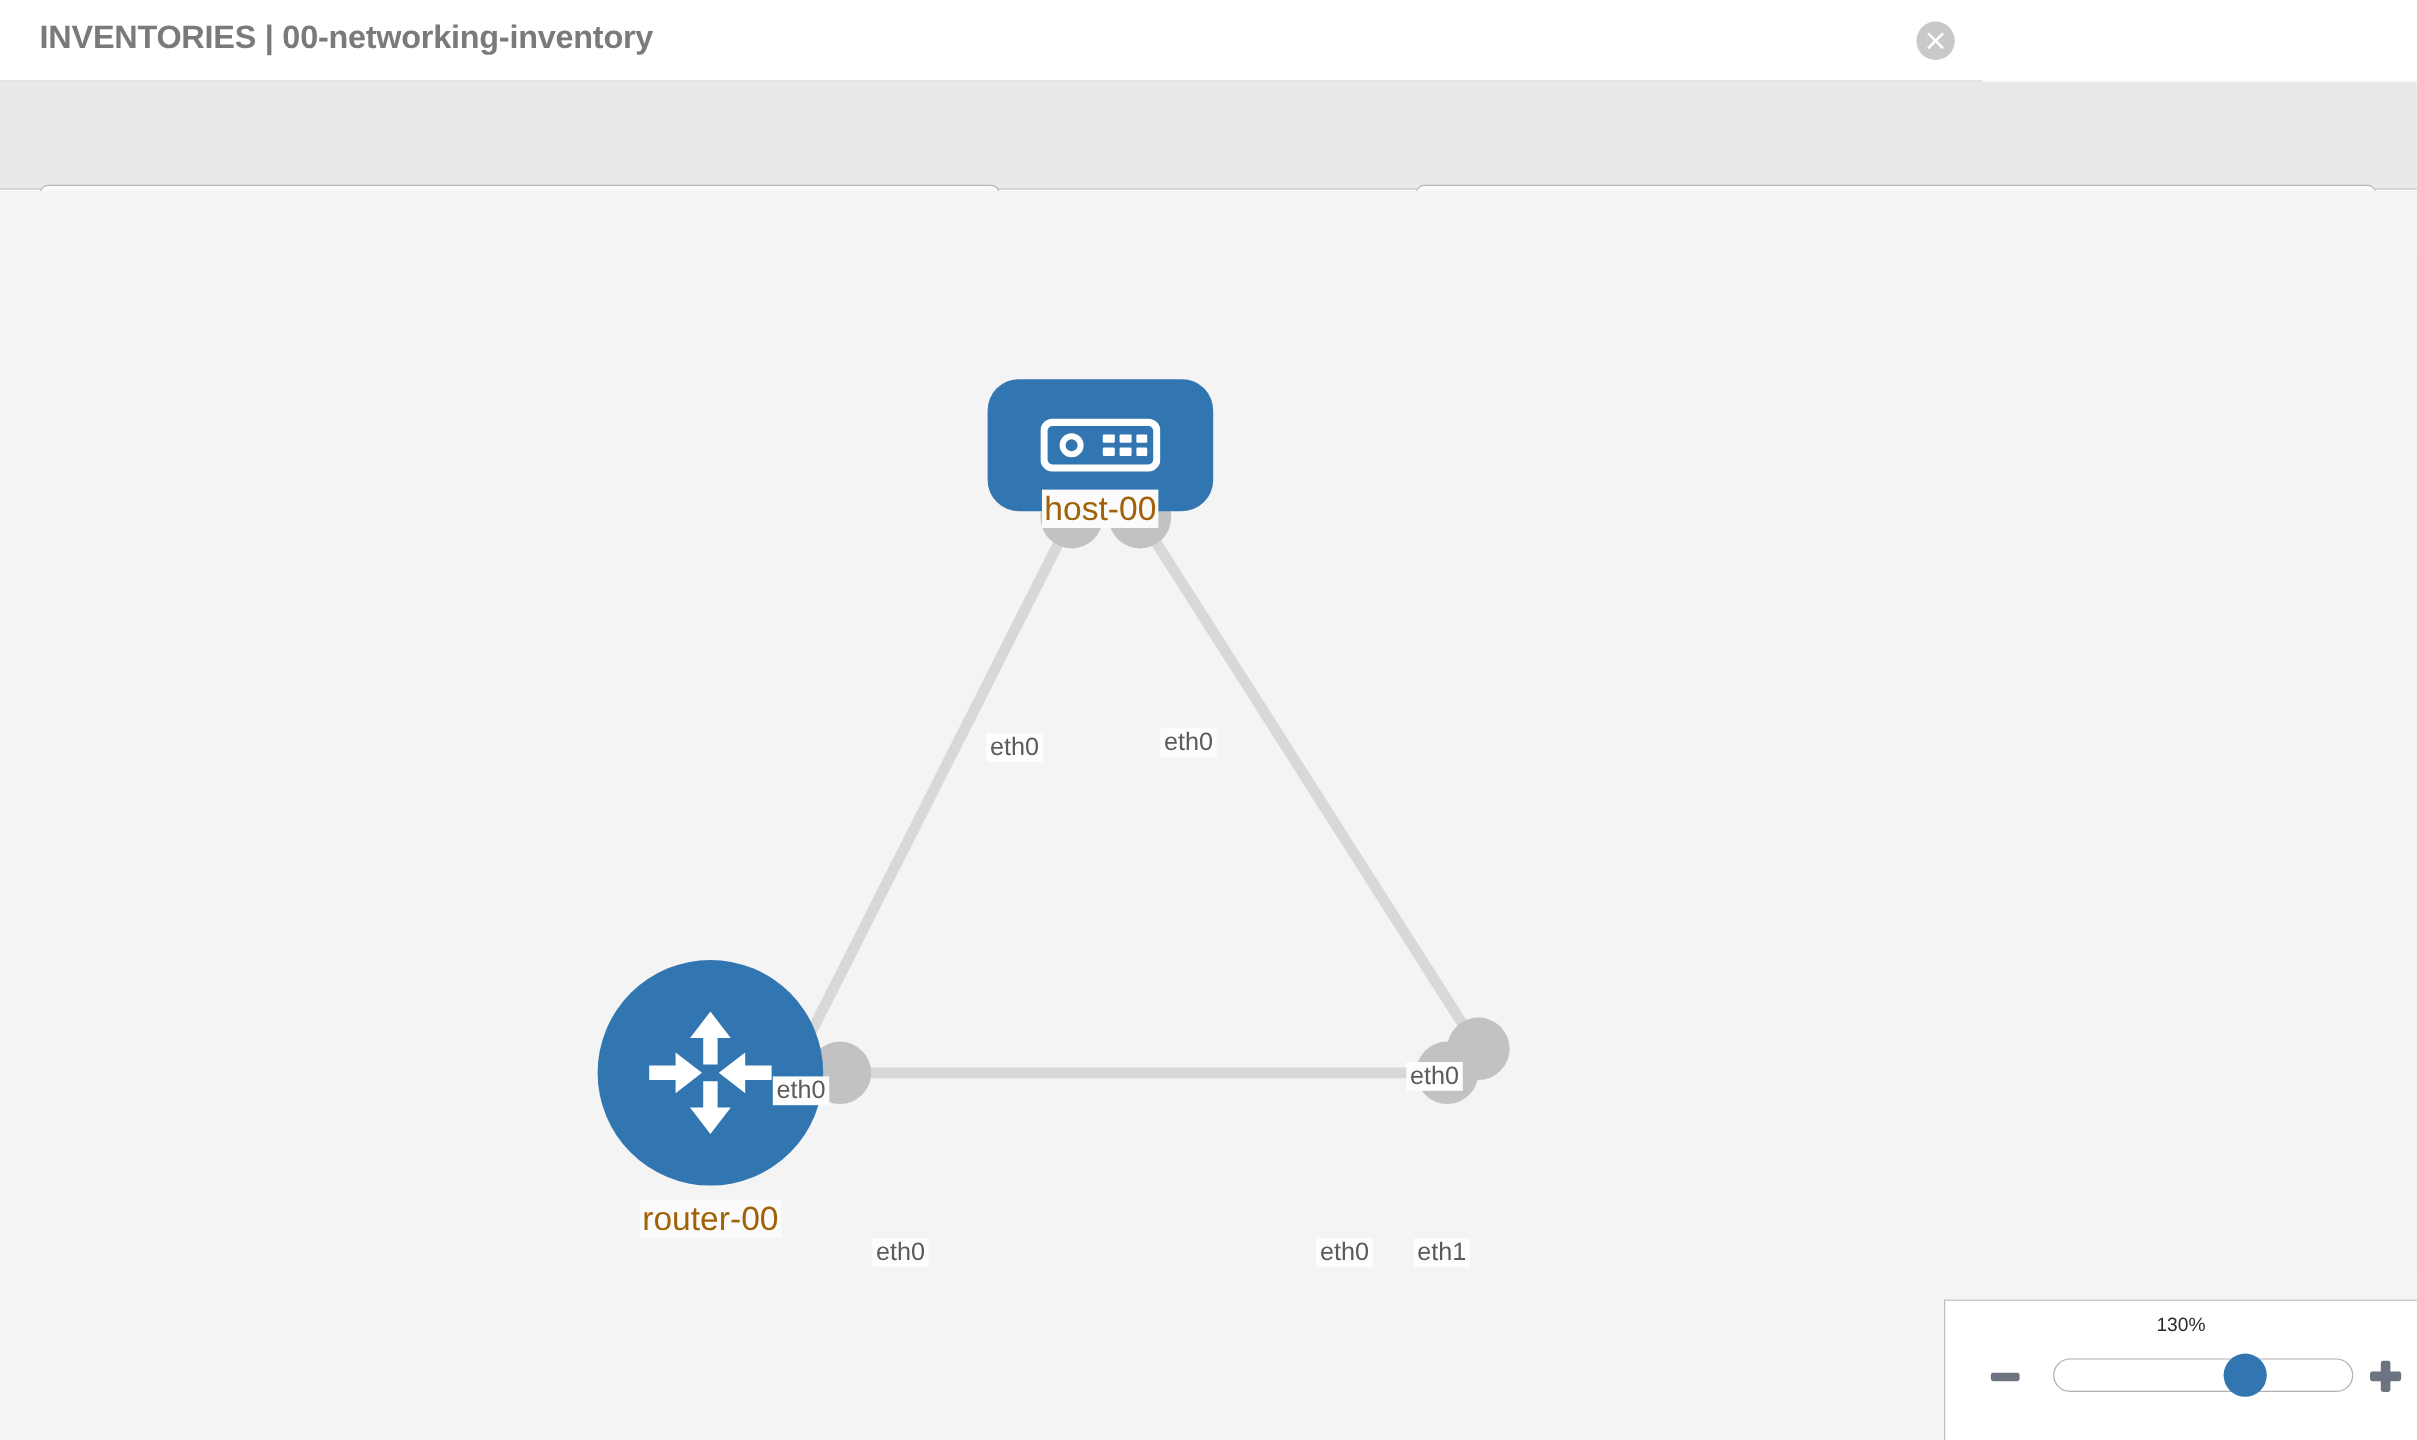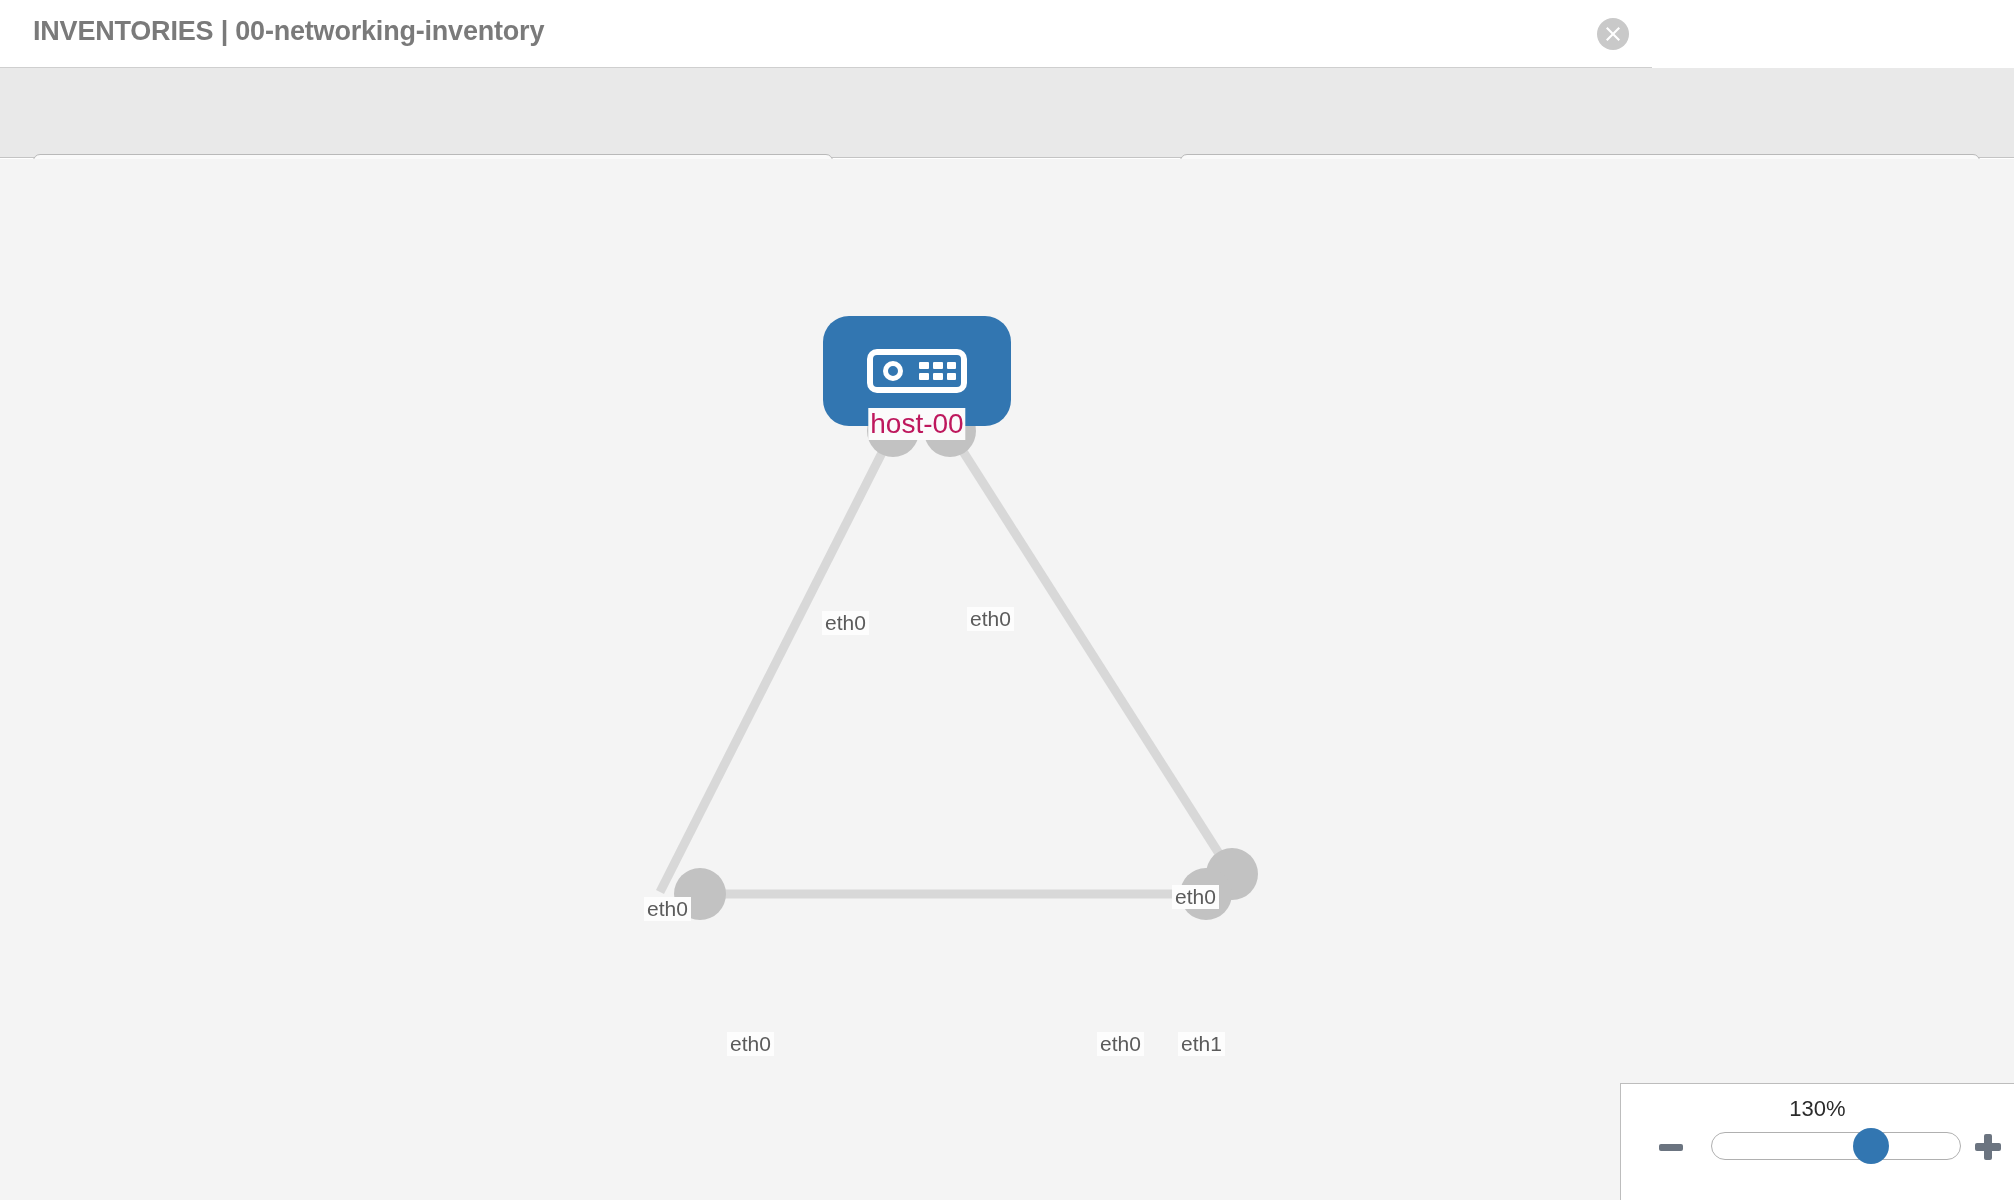--- a/index.html
+++ b/index.html
@@ -135,21 +135,21 @@
   .node-glyph {
     position: absolute;
     left: 50%; top: 50%;
     transform: translate(-50%, -50%);
   }
   .node-label {
     position: absolute;
     left: 50%;
     transform: translateX(-50%);
     font-size: 28px;
-    color: #be185d;
+    color: #a16207;
     background: #fbfbfb;
     white-space: nowrap;
     padding: 0 2px;
     font-family: "Liberation Sans", sans-serif;
   }
 
   .iface-label {
     position: absolute;
     font-size: 21px;
     color: #5b5b5b;
@@ -171,21 +171,21 @@
     border: 1px solid #bdbdbd;
     border-right: none;
     border-bottom: none;
     box-sizing: border-box;
   }
   #zoom-level {
     position: absolute;
     top: 12px;
     left: 0; right: 0;
     text-align: center;
-    font-size: 22px;
+    font-size: 16px;
     color: #2b2b2b;
     font-family: "Liberation Sans", sans-serif;
   }
   #zoom-minus {
     position: absolute;
     left: 38px; top: 60px;
     width: 24px; height: 7px;
     background: #6b7480;
     border-radius: 2px;
     cursor: pointer;
@@ -293,20 +293,37 @@
           <rect x="80" y="15" width="9" height="7" rx="1"></rect>
           <rect x="52" y="26" width="10" height="7" rx="1"></rect>
           <rect x="66" y="26" width="10" height="7" rx="1"></rect>
           <rect x="80" y="26" width="9" height="7" rx="1"></rect>
         </g>
       </svg>
     </div>
     <div class="node-label" style="top:92px;">host-00</div>
   </div>
 
+  <div class="node" style="left:498px; top:641px;">
+    <div class="node-shape-circle">
+      <svg class="node-glyph" width="118" height="118" viewBox="0 0 118 118">
+        <g fill="#ffffff">
+
+          <path d="M59 8 L76 30 L65 30 L65 52 L53 52 L53 30 L42 30 Z"></path>
+
+          <path d="M59 110 L42 88 L53 88 L53 66 L65 66 L65 88 L76 88 Z"></path>
+
+          <path d="M52 59 L30 42 L30 53 L8 53 L8 65 L30 65 L30 76 Z"></path>
+
+          <path d="M66 59 L88 76 L88 65 L110 65 L110 53 L88 53 L88 42 Z"></path>
+        </g>
+      </svg>
+    </div>
+    <div class="node-label" style="top:200px;">router-00</div>
+  </div>
 
 
   <div class="iface-label" style="left:822px; top:452px;">eth0</div>
   <div class="iface-label" style="left:967px; top:448px;">eth0</div>
   <div class="iface-label" style="left:644px; top:738px;">eth0</div>
   <div class="iface-label" style="left:1172px; top:726px;">eth0</div>
   <div class="iface-label" style="left:727px; top:873px;">eth0</div>
   <div class="iface-label" style="left:1097px; top:873px;">eth0</div>
   <div class="iface-label" style="left:1178px; top:873px;">eth1</div>
 

